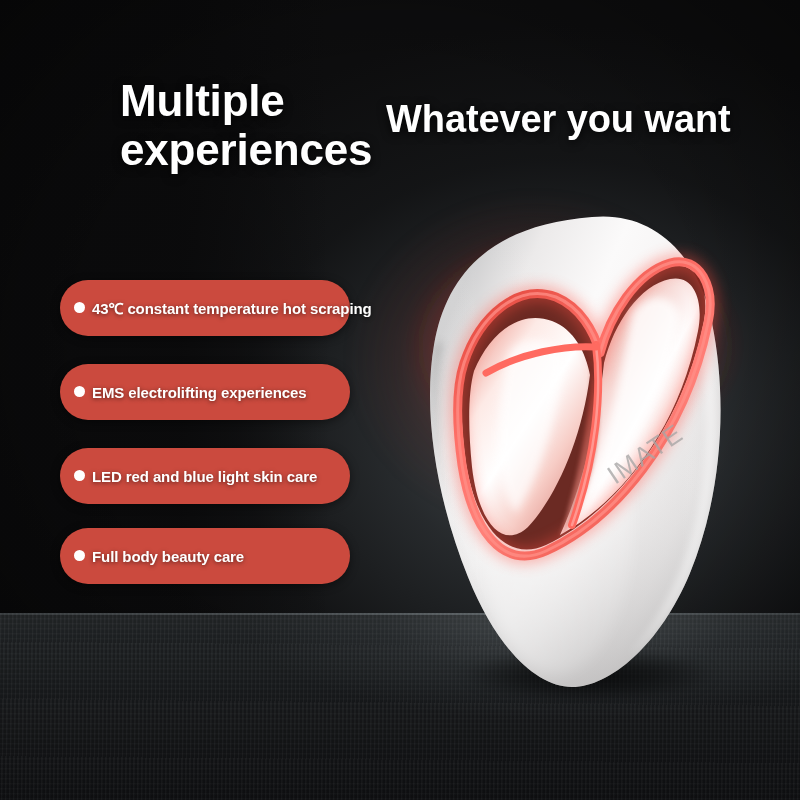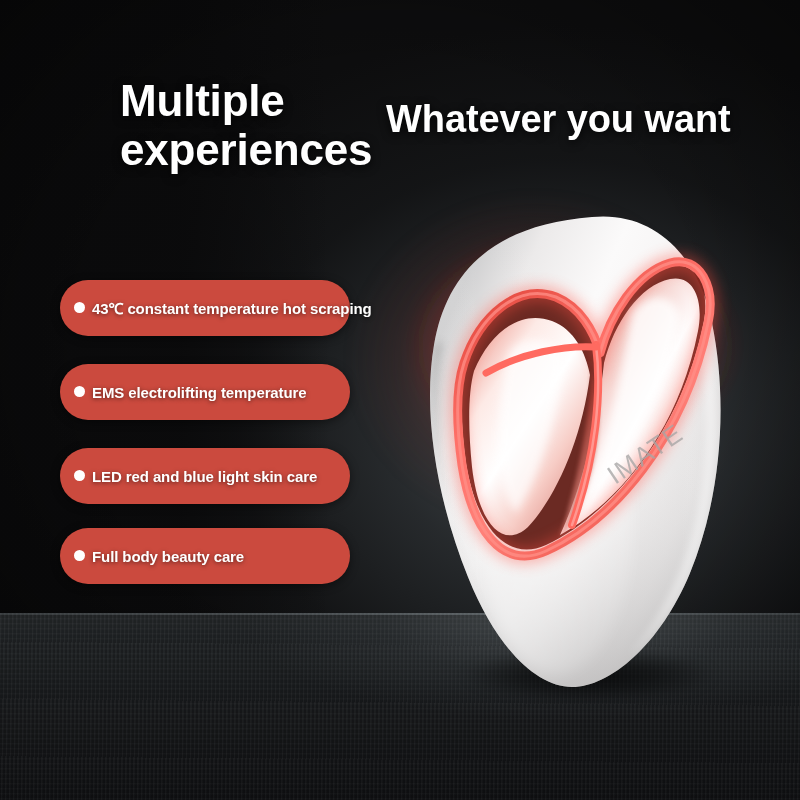--- a/index.html
+++ b/index.html
@@ -426,17 +426,17 @@
   <div class="pill p2"></div>
   <div class="pill p3"></div>
   <div class="pill p4"></div>
 
   <div class="pill-dot d1"></div>
   <div class="pill-dot d2"></div>
   <div class="pill-dot d3"></div>
   <div class="pill-dot d4"></div>
 
   <div class="pill-label l1">43℃ constant temperature hot scraping</div>
-  <div class="pill-label l2">EMS electrolifting temperature</div>
+  <div class="pill-label l2">EMS electrolifting experiences</div>
   <div class="pill-label l3">LED red and blue light skin care</div>
   <div class="pill-label l4">Full body beauty care</div>
 
 </div>
 
 </body></html>

